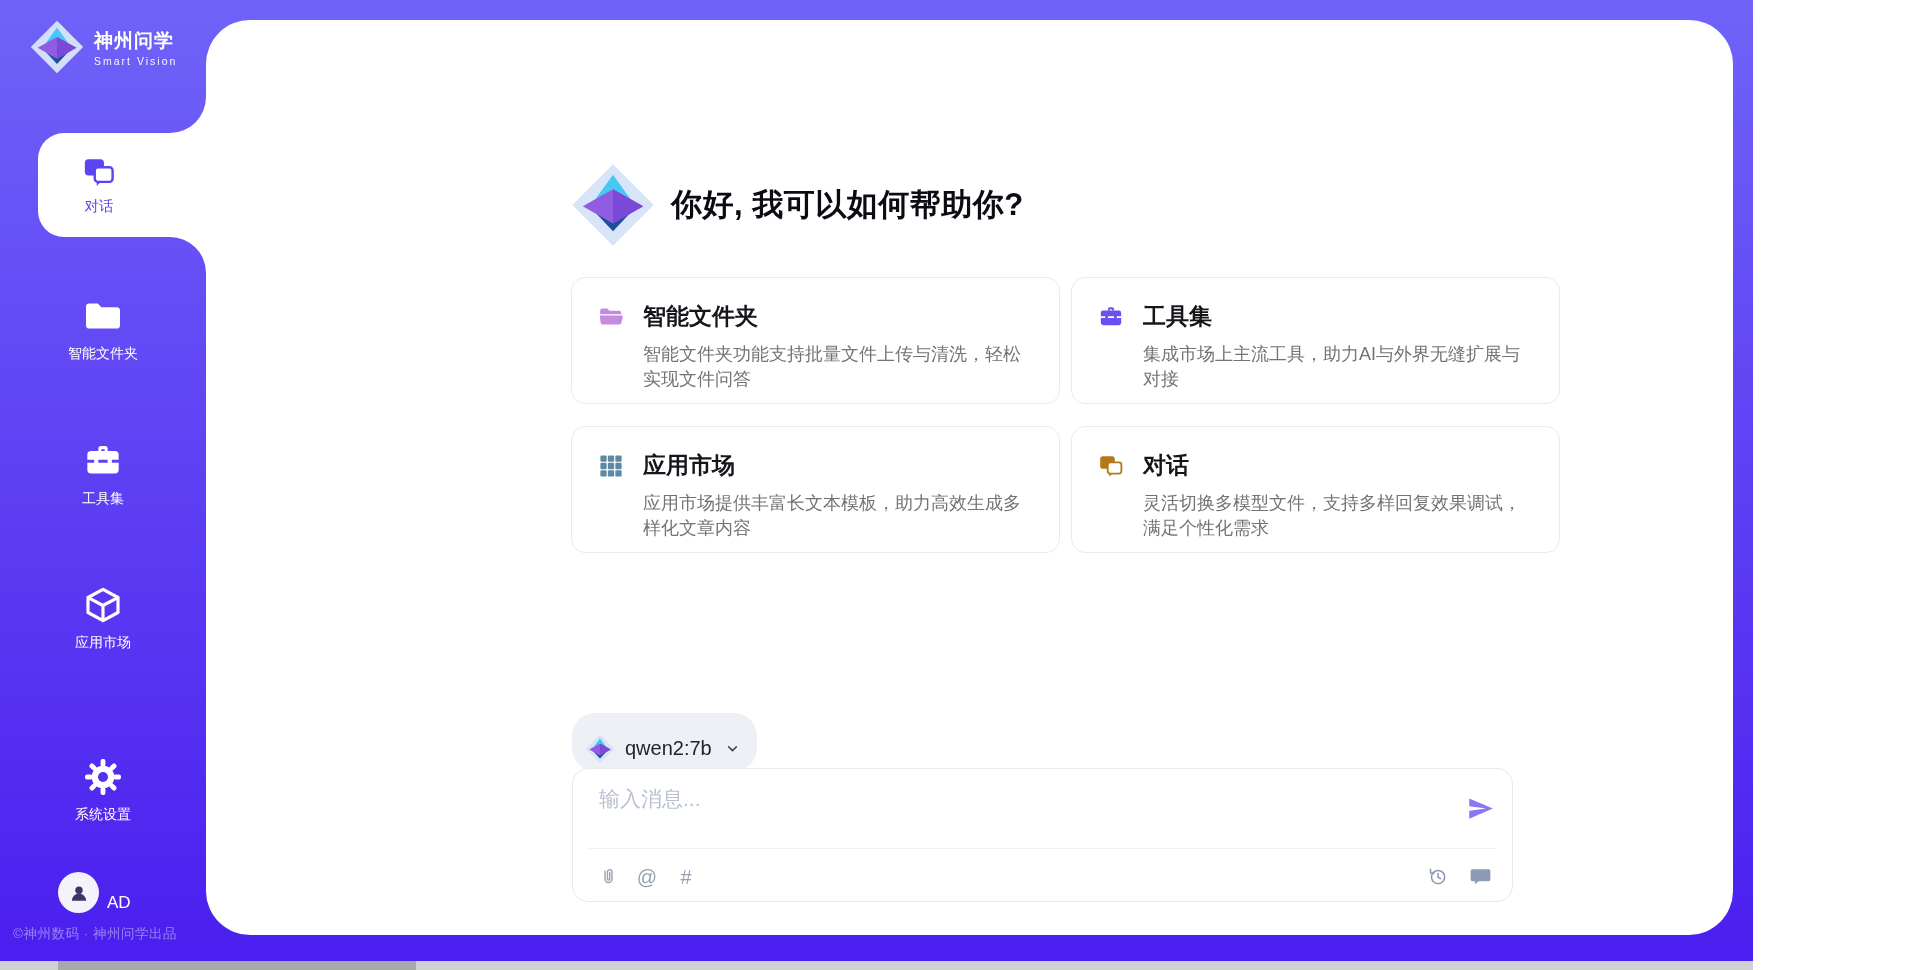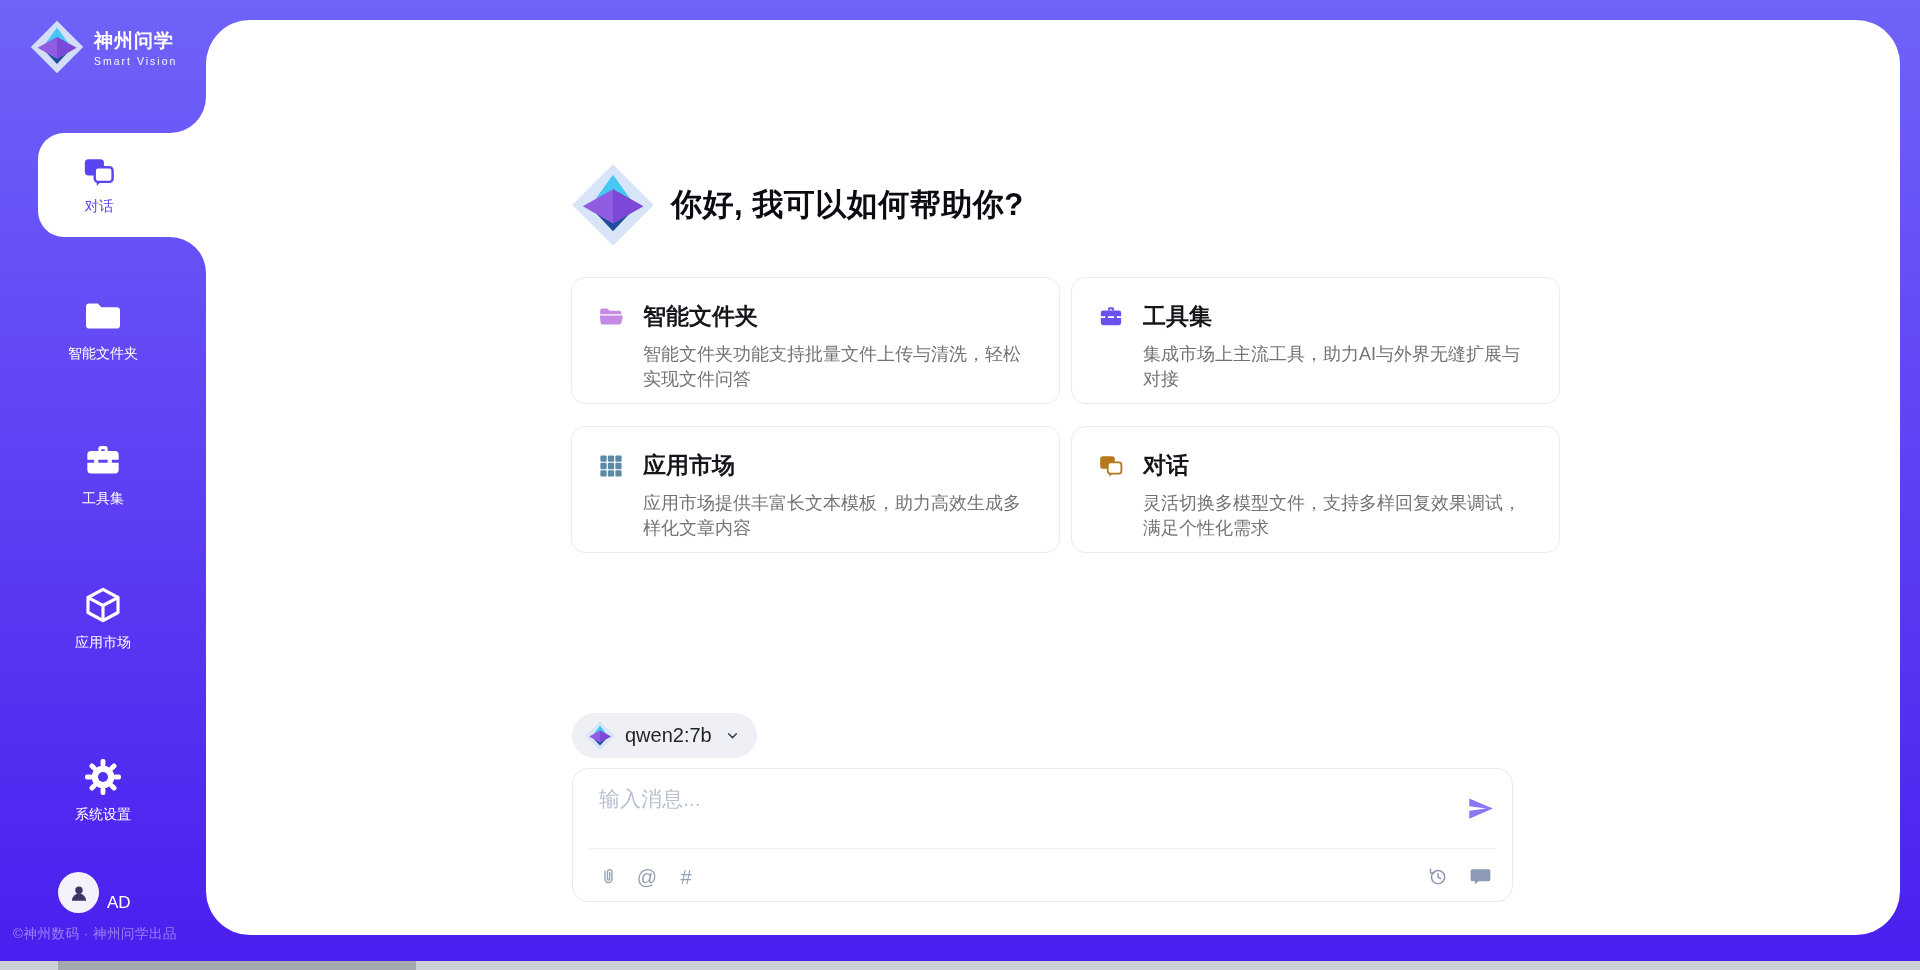--- a/index.html
+++ b/index.html
@@ -1,17 +1,17 @@
 <!DOCTYPE html>
 <html><head>
 <meta charset="utf-8">
 <style>
   html,body{margin:0;padding:0;}
   body{font-family:"Liberation Sans","DejaVu Sans",sans-serif;}
-  .page{position:relative;width:1920px;height:970px;overflow:hidden;
+  .page{position:relative;width:1753px;height:970px;overflow:hidden;
         background:linear-gradient(180deg,#6f63f8 0%,#5b3af3 58%,#4a1eef 100%);}
 
   
   .panel{position:absolute;left:206px;top:20px;right:20px;bottom:35px;
          background:#ffffff;border-radius:44px;}
 
   
   .brand{position:absolute;left:30px;top:20px;display:flex;align-items:center;gap:10px;color:#fff;}
   .brand-gem{width:54px;height:54px;}
   .brand-name{font-size:19px;font-weight:bold;letter-spacing:1px;}
@@ -49,21 +49,21 @@
   .card{background:#fff;border:1px solid #e9ebf2;border-radius:14px;
         padding:23px 24px 20px 26px;box-sizing:border-box;height:127px;cursor:pointer;}
   .card-head{display:flex;align-items:center;gap:19px;}
   .card-head svg{width:26px;height:26px;flex:0 0 auto;}
   .card-title{font-size:23px;font-weight:bold;color:#15161b;}
   .card-desc{margin-top:10px;margin-left:45px;width:392px;font-size:18px;line-height:25px;color:#737373;}
   .ic-folder{color:#c48be2;} .ic-toolbox{color:#6b50ef;} .ic-grid{color:#5d89a4;} .ic-chat-card{color:#b5791a;}
 
   
   .model-pill{position:absolute;left:572px;top:713px;height:45px;display:flex;align-items:center;
-              gap:10px;background:#eef0f6;border-radius:23px;padding:0 16px 0 13px;cursor:pointer;}
+              gap:10px;background:#eef0f6;border-radius:23px;padding:13px 16px 0 13px;cursor:pointer;}
   .pill-gem{width:30px;height:30px;}
   .pill-label{font-size:20px;color:#1f2227;}
   .pill-chevron{width:17px;height:17px;color:#3c414c;margin-left:2px;}
 
   
   .composer{position:absolute;left:572px;top:768px;width:941px;height:134px;background:#fff;
             border:1px solid #e7e9f1;border-radius:16px;box-sizing:border-box;}
   .composer textarea{position:absolute;left:24px;top:14px;width:830px;height:54px;border:none;outline:none;
             resize:none;background:transparent;font-family:inherit;font-size:21px;color:#000000;}
   .composer textarea::placeholder{color:#b9c1cf;}

